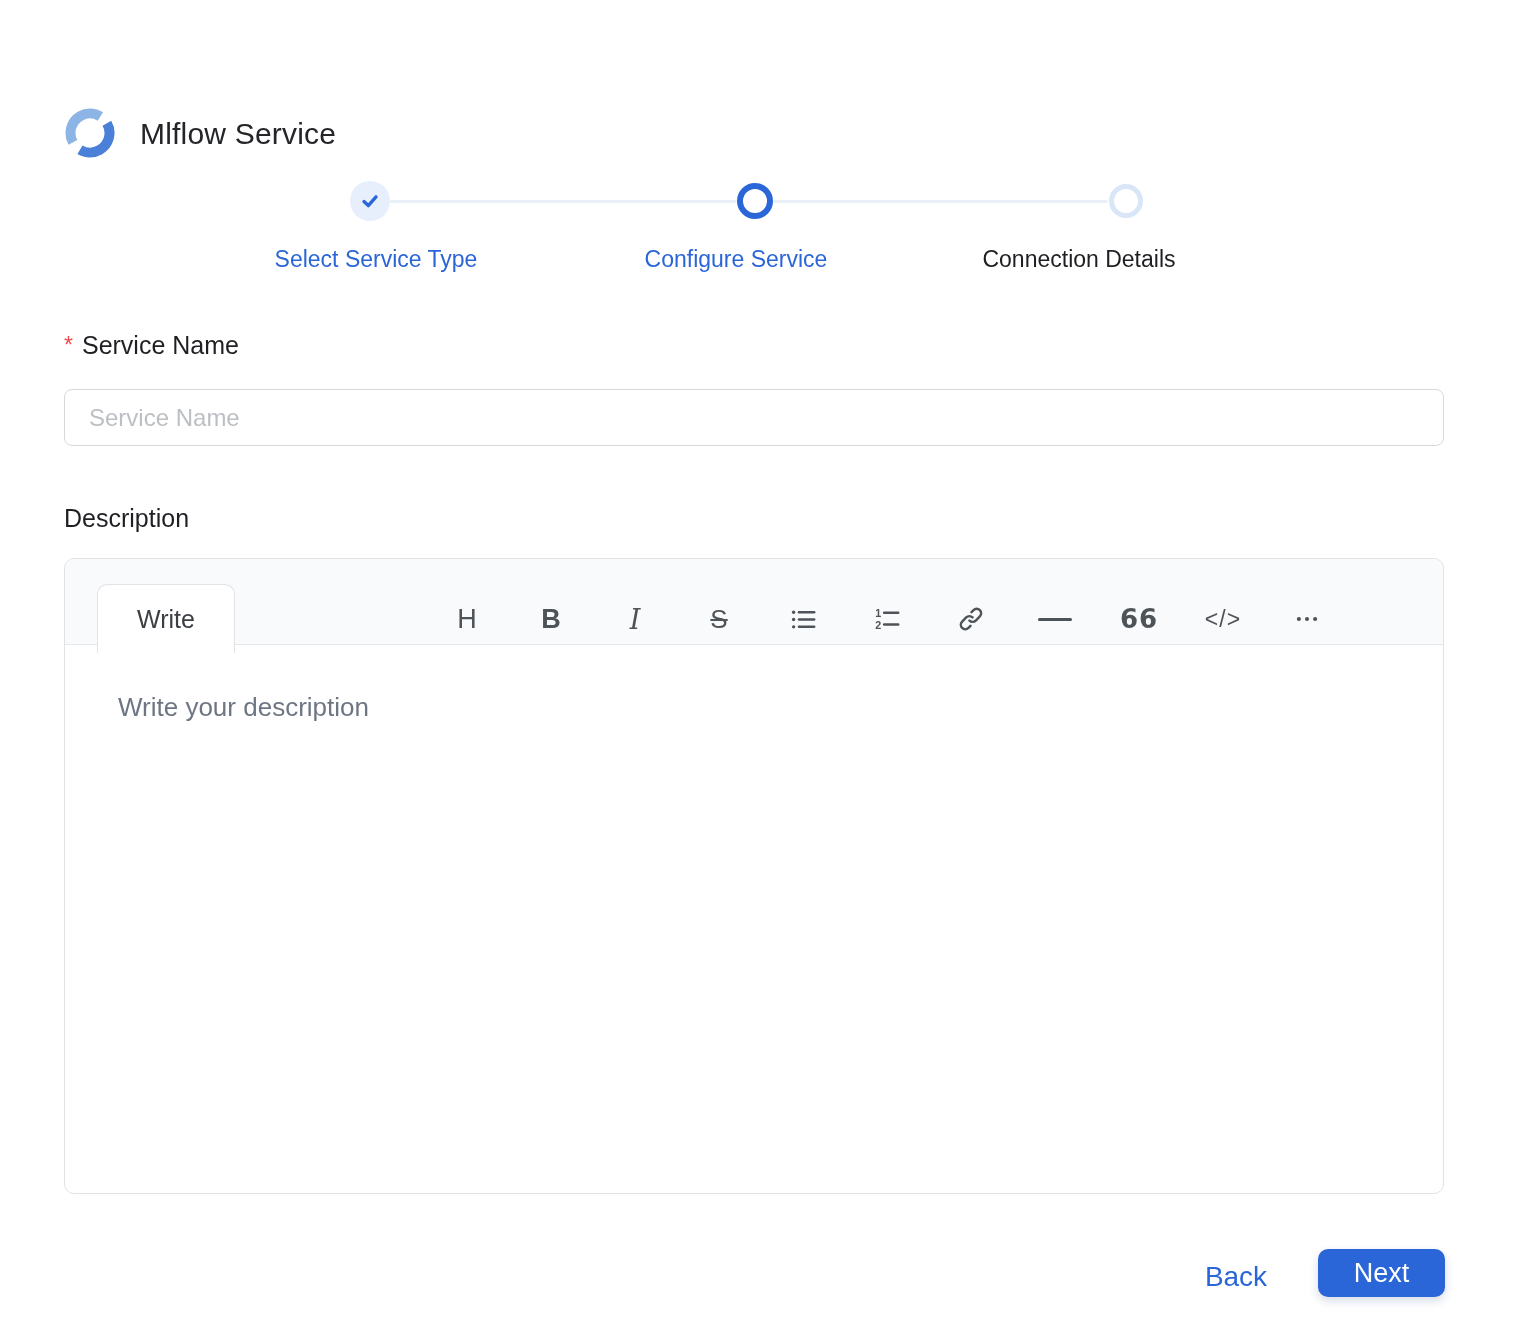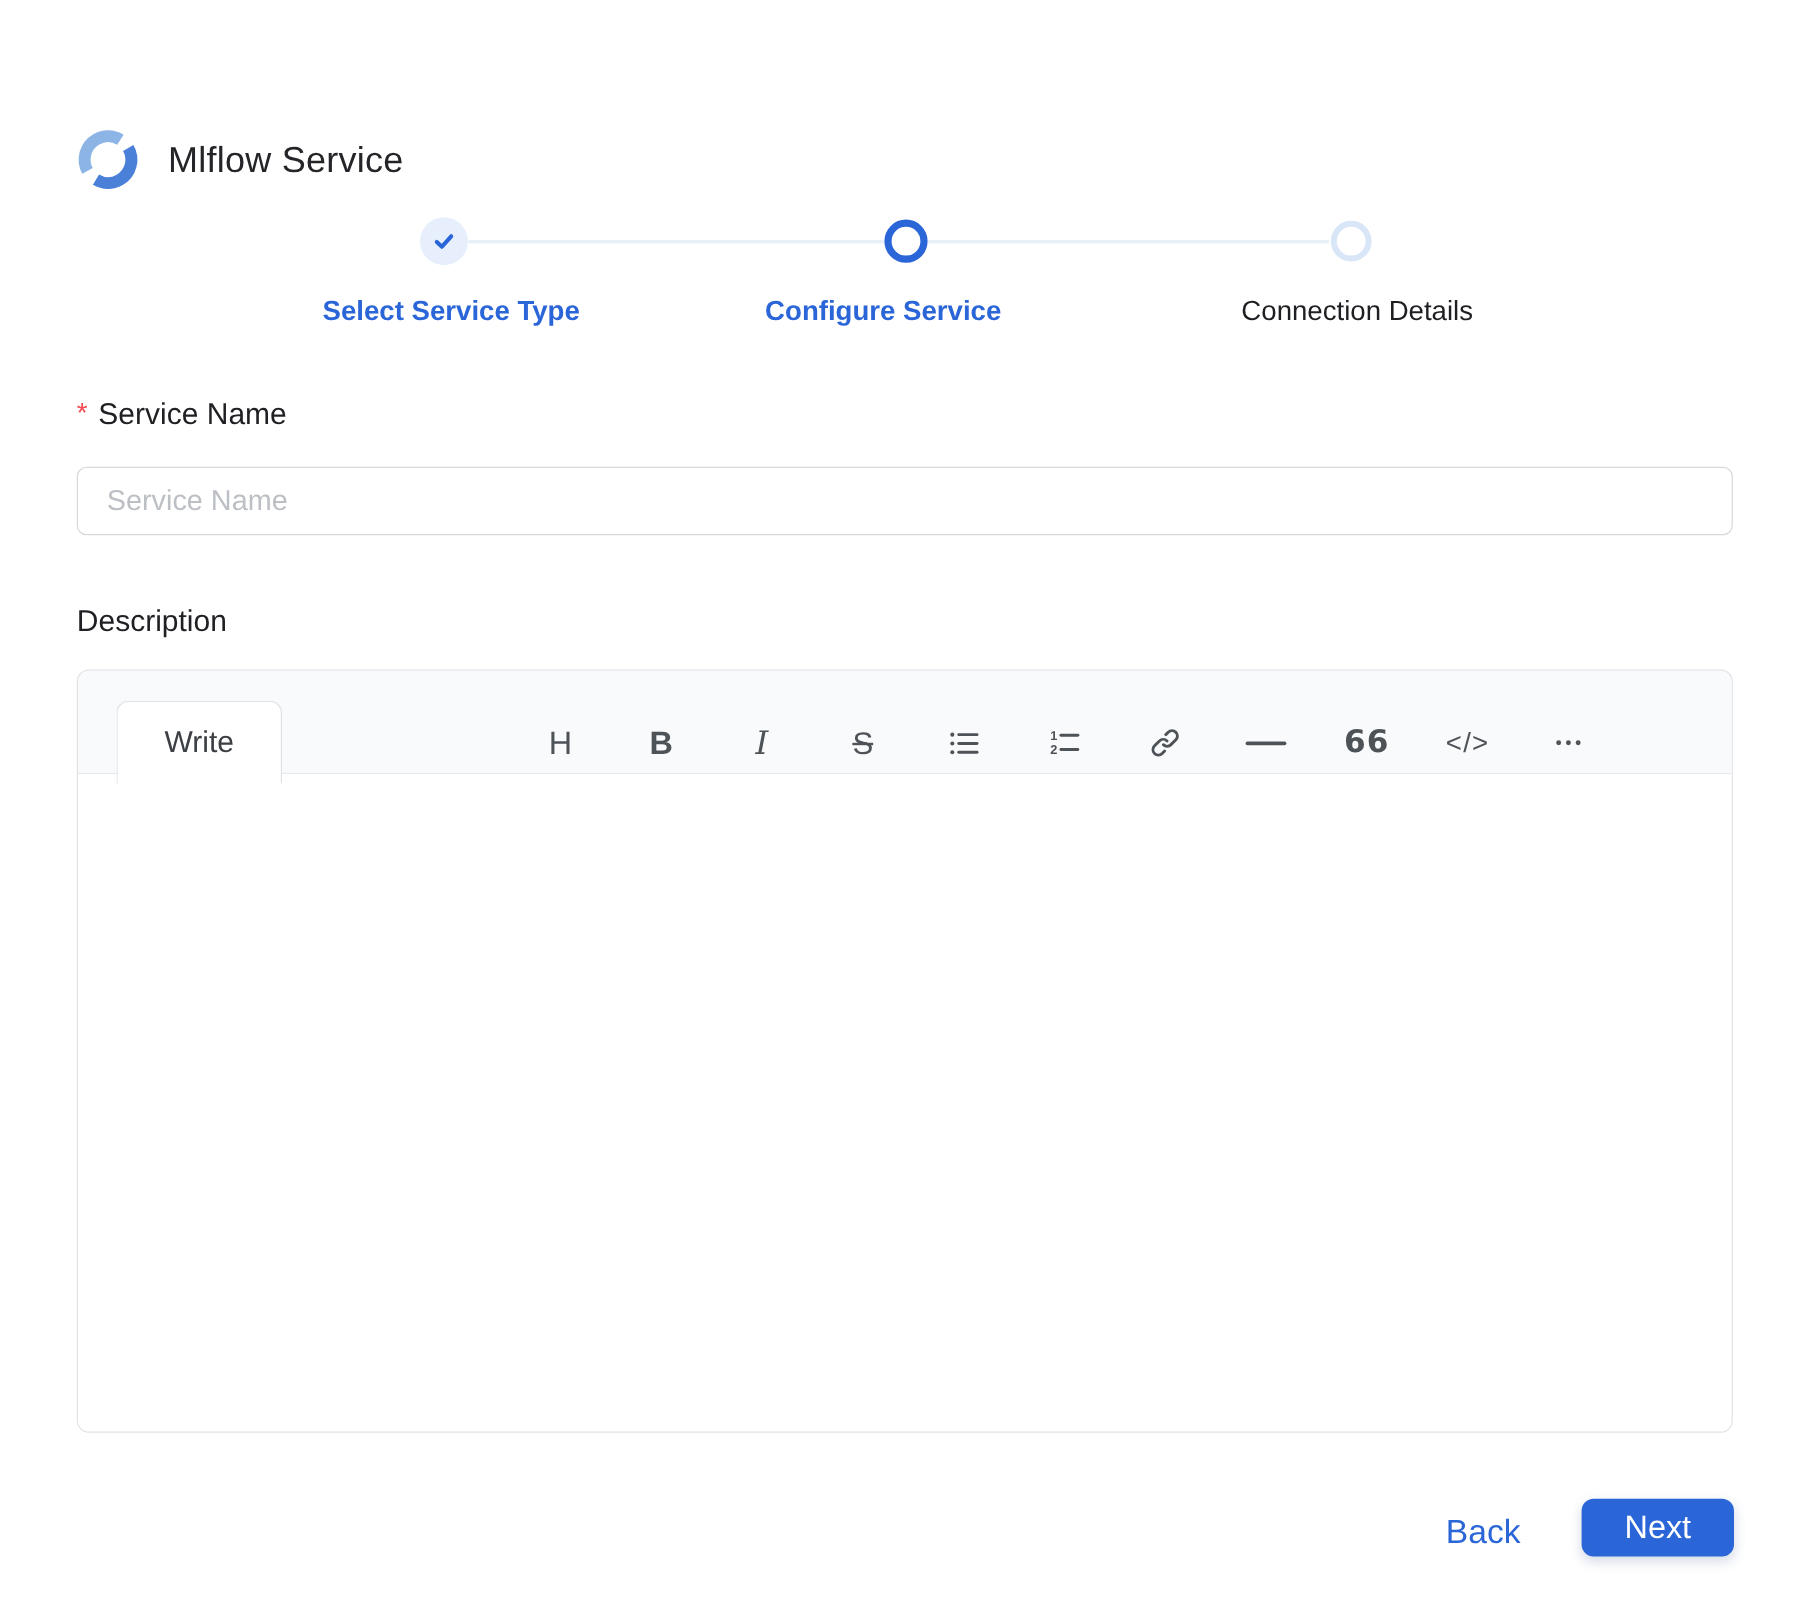--- a/index.html
+++ b/index.html
@@ -35,25 +35,25 @@
     border: 6px solid #2b66d8;
   }
   .step-pending {
     left: 1109px; top: 147px; width: 34px; height: 34px;
     border: 5px solid #d9e6f8;
   }
   .step-label {
     position: absolute; top: 209px; transform: translateX(-50%);
     font-size: 23px; white-space: nowrap;
   }
-  .step-label.blue { color: #2b66d8; font-weight: bold; }
+  .step-label.blue { color: #2b66d8; }
   .step-label.dark { color: #1e1f22; }
   .lbl-1 { left: 376px; }
   .lbl-2 { left: 736px; }
-  .lbl-3 { left: 1131px; }
+  .lbl-3 { left: 1079px; }
 
   
   .field-label {
     position: absolute; left: 64px;
     font-size: 25px; color: #1f2023;
   }
   .label-service { top: 294px; }
   .label-desc { top: 467px; }
   .req-mark { color: #f34b4f; font-size: 23px; margin-right: 9px; vertical-align: 1px; }
   .service-input {
@@ -224,18 +224,21 @@
       </div>
       <div class="tbtn">
         <svg width="26" height="26" viewBox="0 0 24 24" fill="#4e5358">
           <circle cx="4.5" cy="12" r="1.9"></circle>
           <circle cx="12" cy="12" r="1.9"></circle>
           <circle cx="19.5" cy="12" r="1.9"></circle>
         </svg>
       </div>
     </div>
 
+    <div class="editor-body">
+      <textarea class="desc-textarea" placeholder="Write your description" style=""></textarea>
+    </div>
   </div>
 
   <button class="back-btn">Back</button>
   <button class="next-btn">Next</button>
 
 </div>
 
 </body></html>

